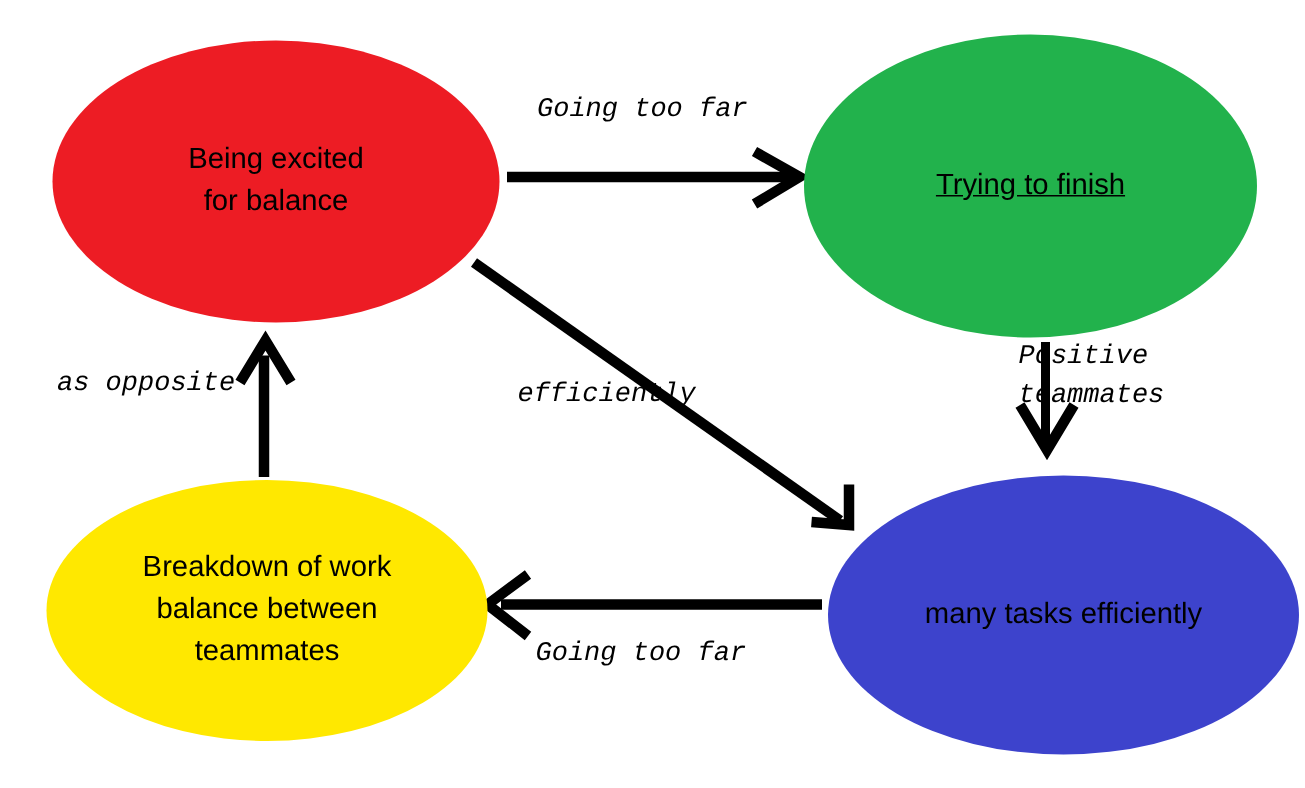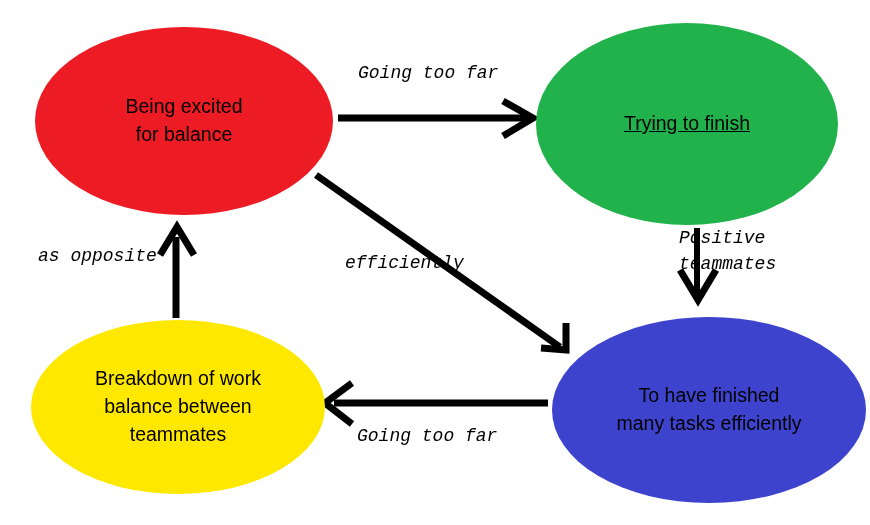--- a/index.html
+++ b/index.html
@@ -91,21 +91,20 @@
   <div class="node-label" style="left:35px; top:27px; width:298px; height:188px;">
     <span>Being excited</span>
     <span>for balance</span>
   </div>
 
   <div class="node-label" style="left:536px; top:23px; width:302px; height:202px;text-decoration:underline;">
     <span>Trying to finish</span>
   </div>
 
   <div class="node-label" style="left:552px; top:317px; width:314px; height:186px;">
-    <span>To have finished</span>
     <span>many tasks efficiently</span>
   </div>
 
   <div class="node-label" style="left:31px; top:320px; width:294px; height:174px;">
     <span>Breakdown of work</span>
     <span>balance between</span>
     <span>teammates</span>
   </div>
 
   <div class="edge-label" style="left:358px; top:60px;">

